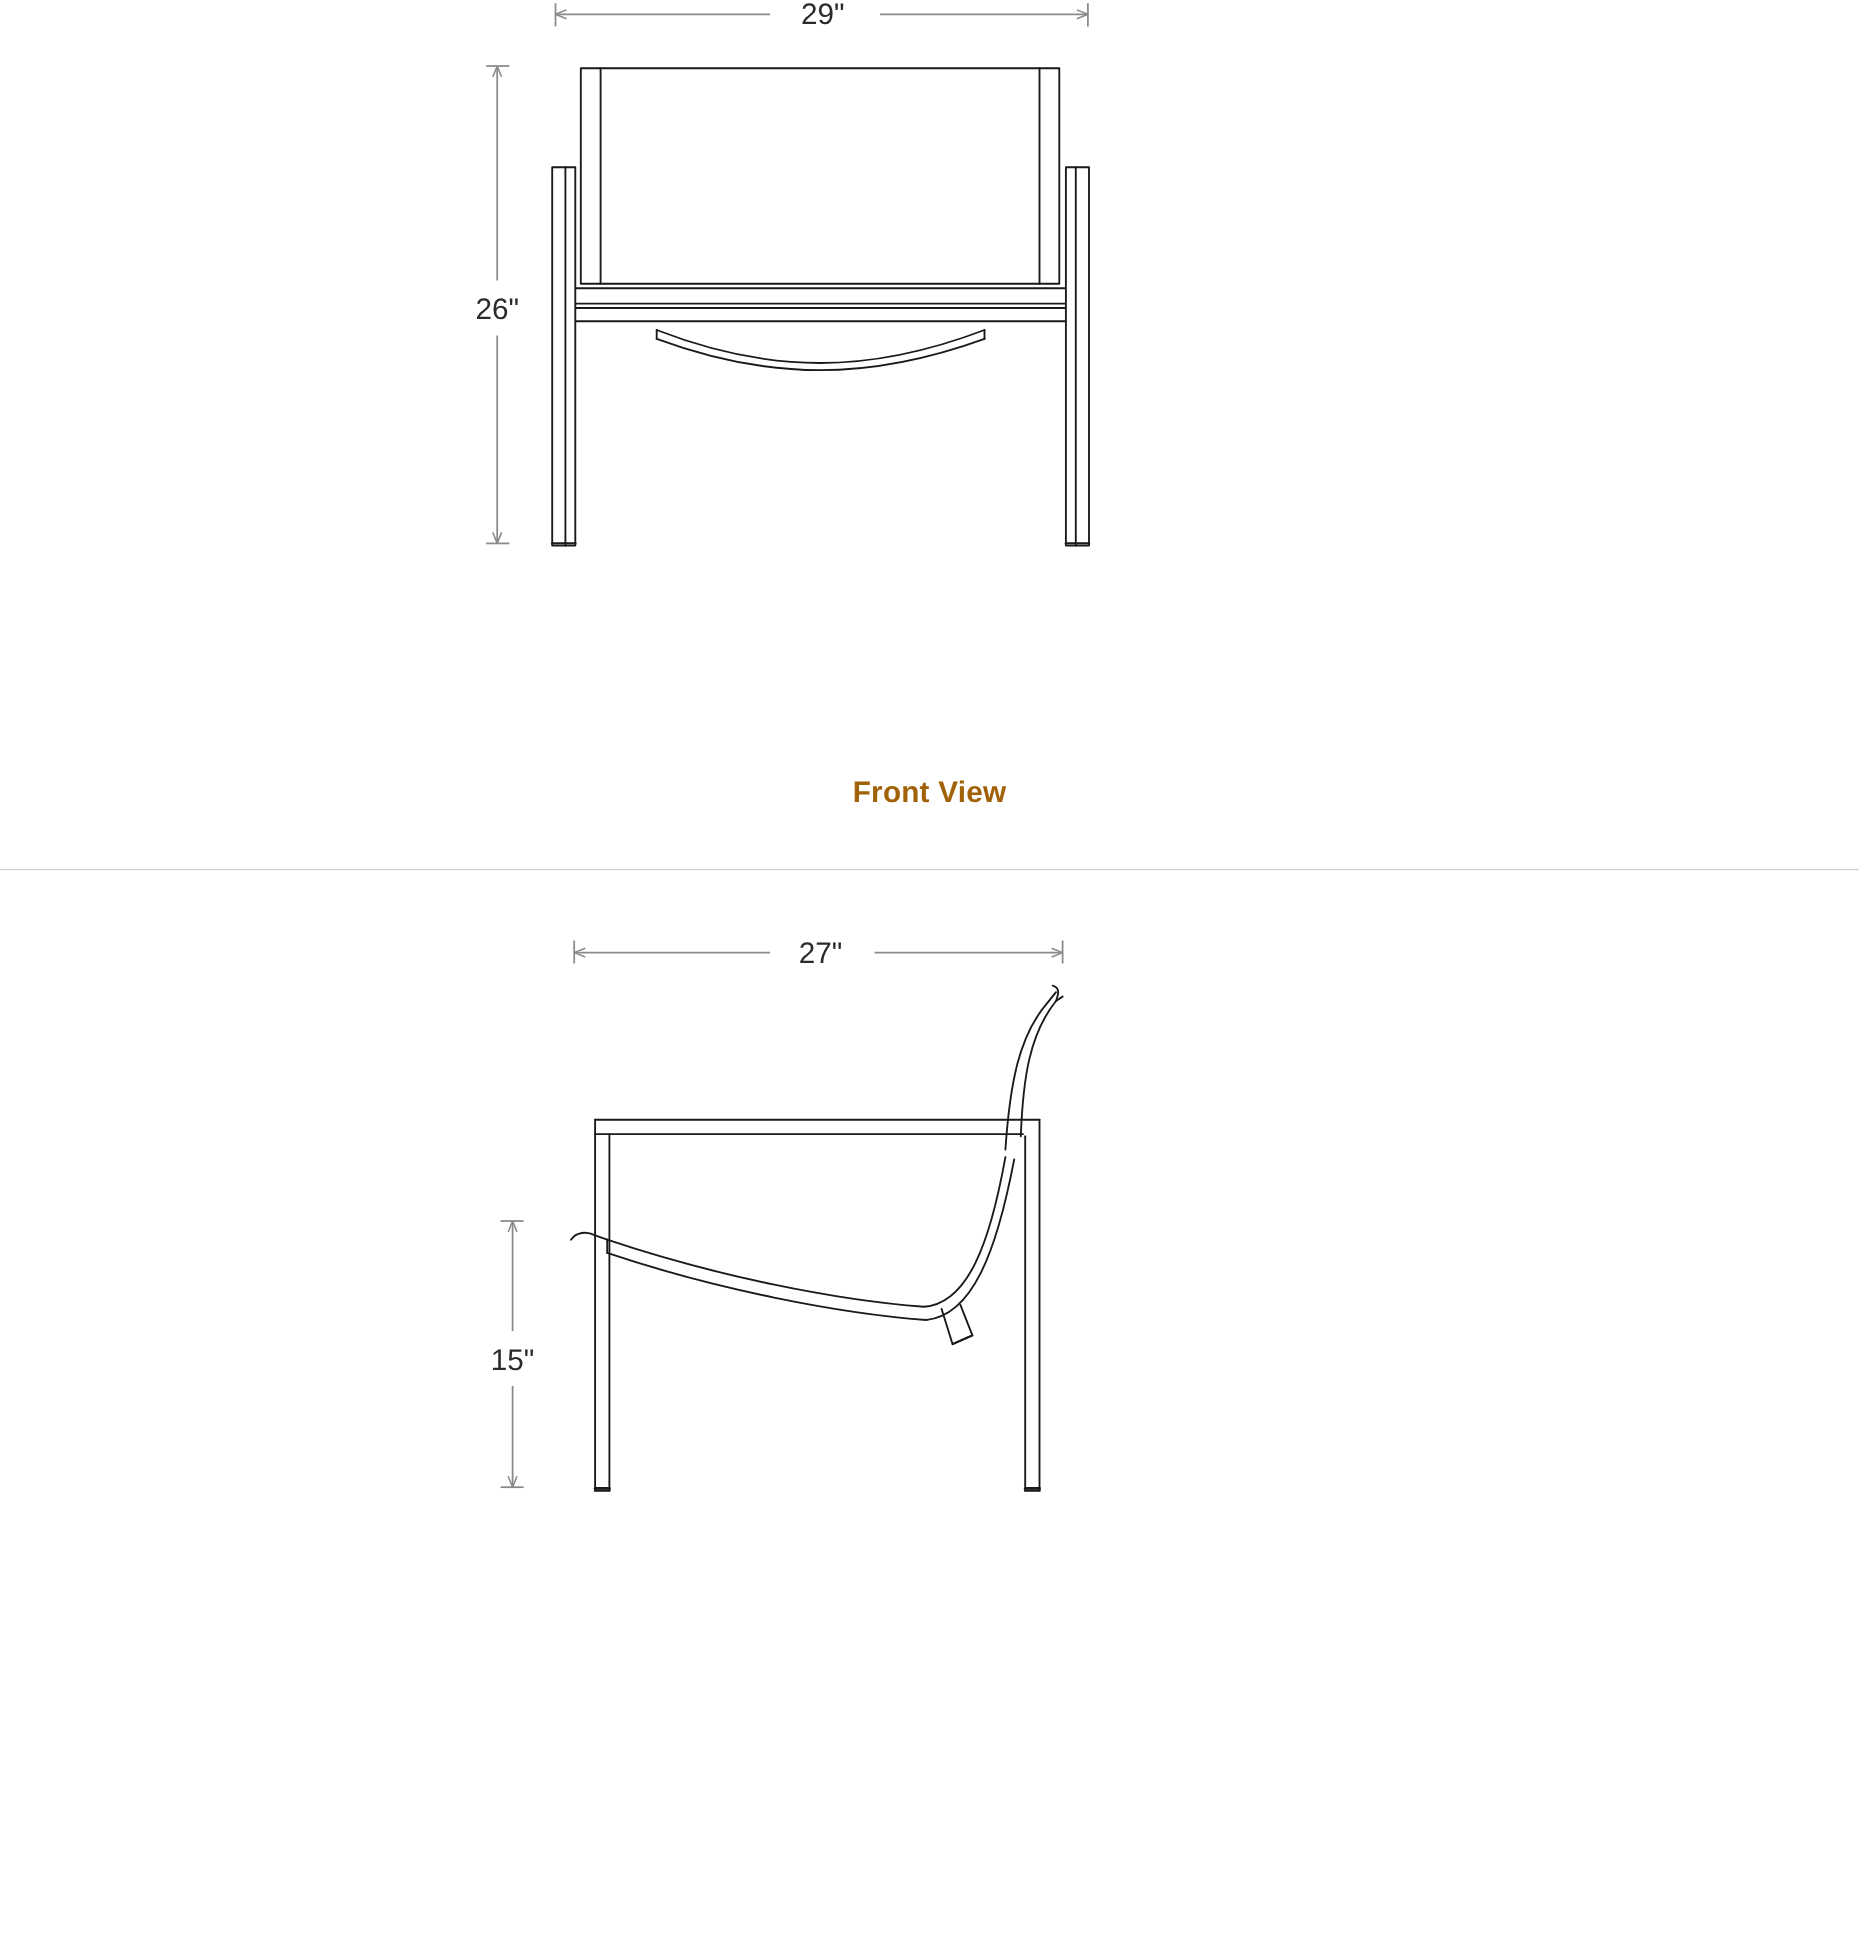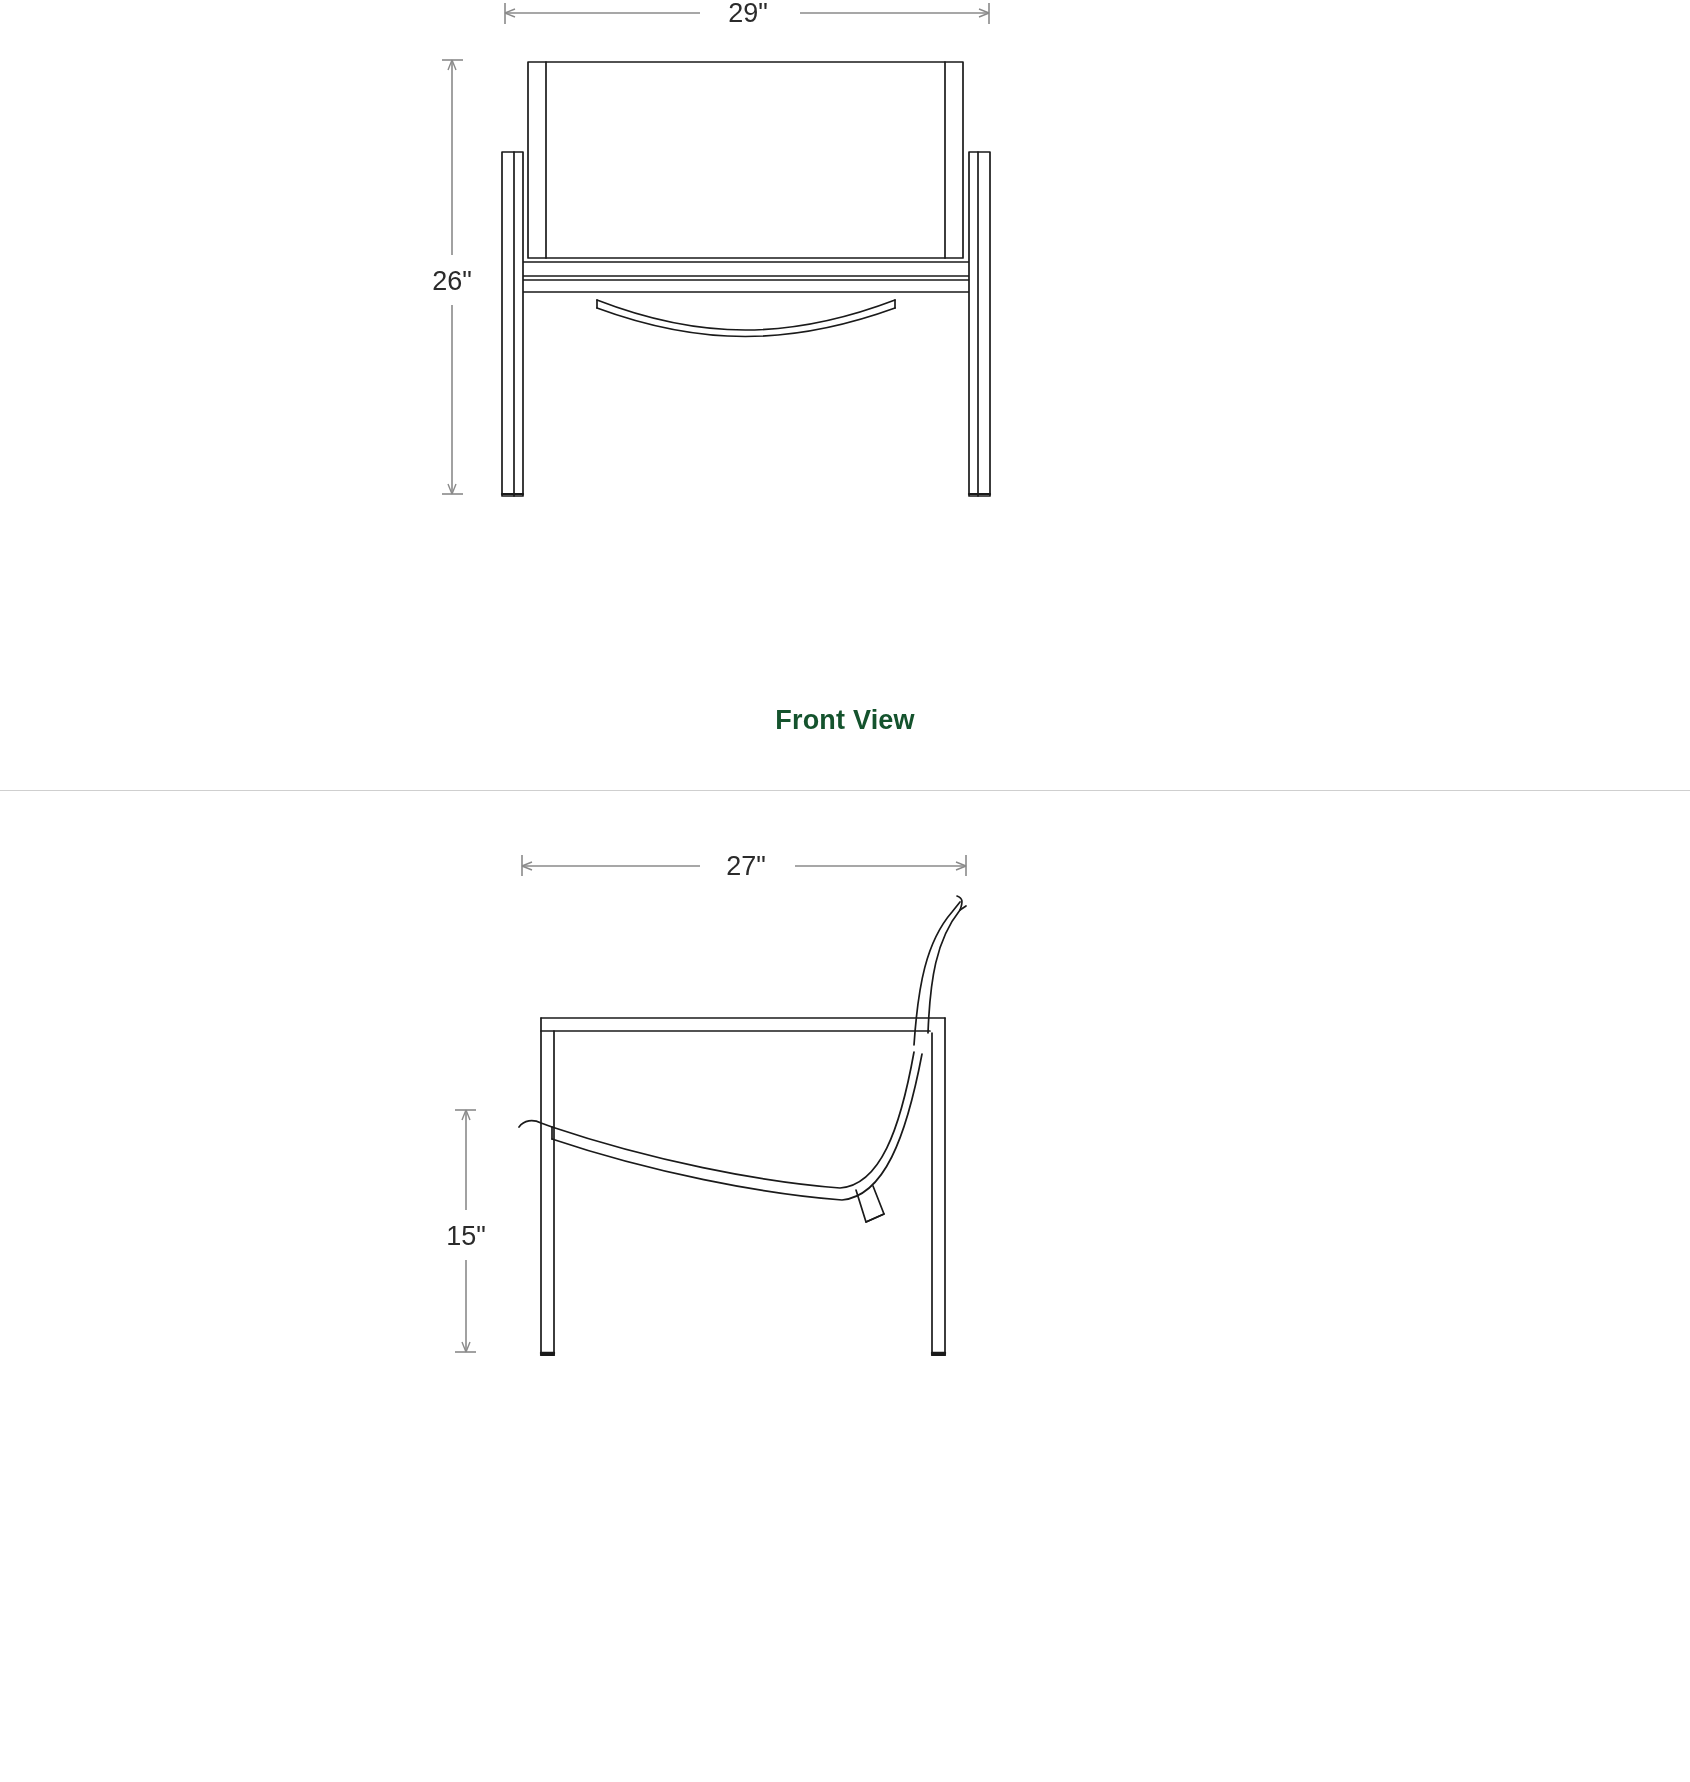--- a/index.html
+++ b/index.html
@@ -32,21 +32,21 @@
     background: #cfcfcf;
   }
 
   .view-label {
     position: absolute;
     width: 100%;
     text-align: center;
     font-size: 27px;
     font-weight: bold;
     letter-spacing: 0.2px;
-    color: #14532d;
+    color: #a16207;
   }
   #front-label { top: 705px; }
 
   svg { display: block; }
   .drawing {
     position: absolute;
     left: 0;
     top: 0;
   }
   .dimtext {

